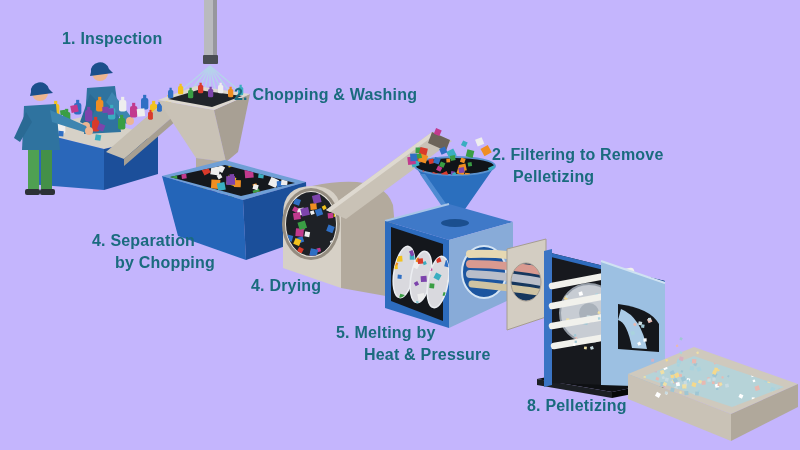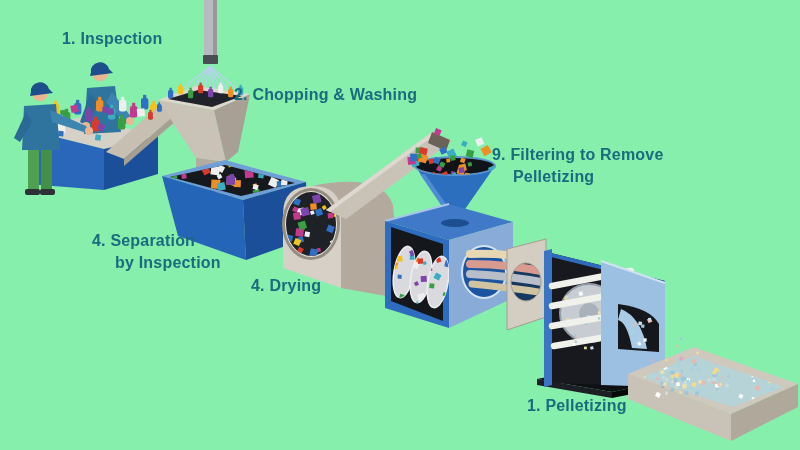--- a/index.html
+++ b/index.html
@@ -1,16 +1,16 @@
 <!DOCTYPE html>
 <html><head>
 <meta charset="utf-8">
 <style>
   html,body{margin:0;padding:0;background:#fff;}
-  .stage{position:relative;width:800px;height:450px;background:#86efac;overflow:hidden;
+  .stage{position:relative;width:800px;height:450px;background:#c4b5fd;overflow:hidden;
          font-family:"Liberation Sans",sans-serif;}
   svg{position:absolute;left:0;top:0;}
   .lbl{position:absolute;font-weight:bold;font-size:16px;line-height:22px;
        color:#1a6b7e;white-space:nowrap;letter-spacing:0.2px;}
   .lbl span{display:block;}
 </style>
 </head>
 <body>
 
 <div class="stage">
@@ -612,27 +612,31 @@
   <div class="lbl" style="left:62px;top:28px">
     <span>1. Inspection</span>
     <span></span>
   </div>
   <div class="lbl" style="left:234px;top:84px">
     <span>2. Chopping &amp; Washing</span>
     <span></span>
   </div>
   <div class="lbl" style="left:92px;top:230px">
     <span>4. Separation</span>
-    <span style="padding-left:23px">by Inspection</span>
+    <span style="padding-left:23px">by Chopping</span>
   </div>
   <div class="lbl" style="left:251px;top:275px">
     <span>4. Drying</span>
     <span></span>
   </div>
+  <div class="lbl" style="left:336px;top:322px">
+    <span>5. Melting by</span>
+    <span style="padding-left:28px">Heat &amp; Pressure</span>
+  </div>
   <div class="lbl" style="left:492px;top:144px">
-    <span>9. Filtering to Remove</span>
+    <span>2. Filtering to Remove</span>
     <span style="padding-left:21px">Pelletizing</span>
   </div>
   <div class="lbl" style="left:527px;top:395px">
-    <span>1. Pelletizing</span>
+    <span>8. Pelletizing</span>
     <span></span>
   </div>
 </div>
 
 </body></html>

